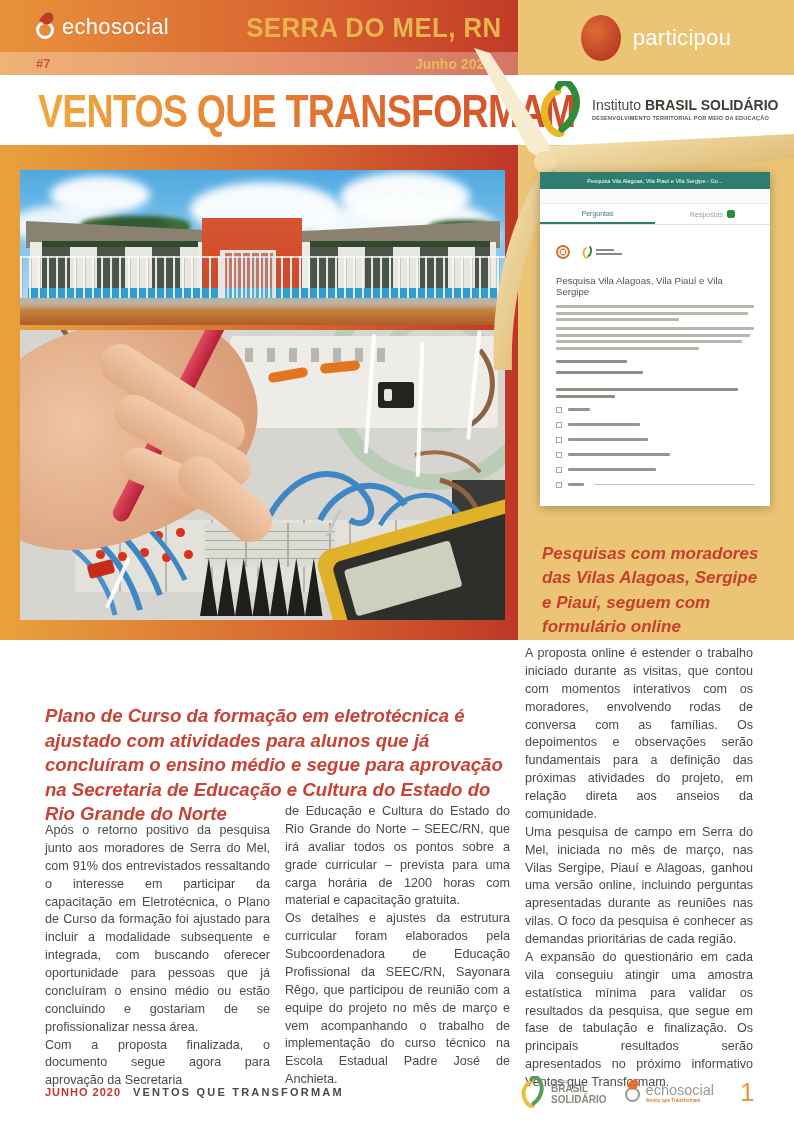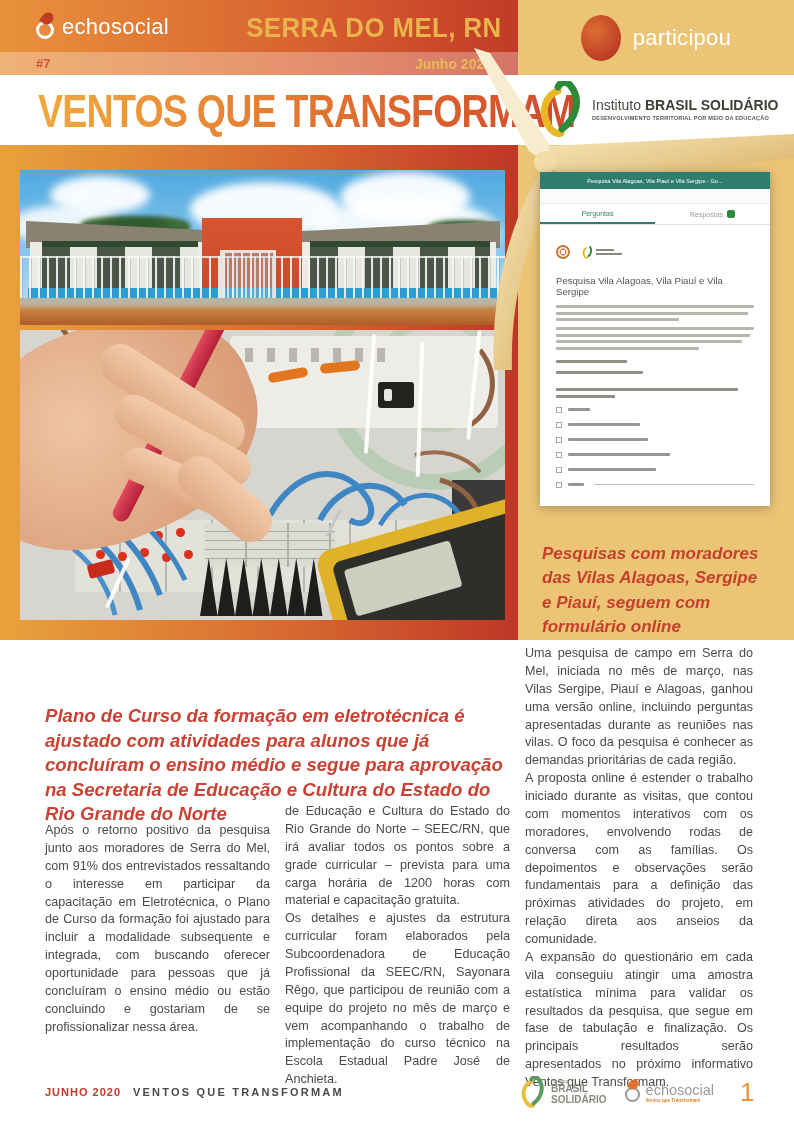--- a/index.html
+++ b/index.html
@@ -355,28 +355,29 @@
           </div>
       </div>
     </div>
   </div>
 
   <div class="caption">Pesquisas com moradores das Vilas Alagoas, Sergipe e Piauí, seguem com formulário online</div>
 
   <div class="art-sub">Plano de Curso da formação em eletrotécnica é ajustado com atividades para alunos que já concluíram o ensino médio e segue para aprovação na Secretaria de Educação e Cultura do Estado do Rio Grande do Norte</div>
   <div class="col col1">
       <p>Após o retorno positivo da pesquisa junto aos moradores de Serra do Mel, com 91% dos entrevistados ressaltando o interesse em participar da capacitação em Eletrotécnica, o Plano de Curso da formação foi ajustado para incluir a modalidade subsequente e integrada, com buscando oferecer oportunidade para pessoas que já concluíram o ensino médio ou estão concluindo e gostariam de se profissionalizar nessa área.</p>
+      <p>Com a proposta finalizada, o documento segue agora para aprovação da Secretaria</p>
     </div>
   <div class="col col2">
       <p>de Educação e Cultura do Estado do Rio Grande do Norte – SEEC/RN, que irá avaliar todos os pontos sobre a grade curricular – prevista para uma carga horária de 1200 horas com material e capacitação gratuita.</p>
       <p>Os detalhes e ajustes da estrutura curricular foram elaborados pela Subcoordenadora de Educação Profissional da SEEC/RN, Sayonara Rêgo, que participou de reunião com a equipe do projeto no mês de março e vem acompanhando o trabalho de implementação do curso técnico na Escola Estadual Padre José de Anchieta.</p>
     </div>
   <div class="col col3">
+      <p>A proposta online é estender o trabalho iniciado durante as visitas, que contou com momentos interativos com os moradores, envolvendo rodas de conversa com as famílias. Os depoimentos e observações serão fundamentais para a definição das próximas atividades do projeto, em relação direta aos anseios da comunidade.</p>
       <p>Uma pesquisa de campo em Serra do Mel, iniciada no mês de março, nas Vilas Sergipe, Piauí e Alagoas, ganhou uma versão online, incluindo perguntas apresentadas durante as reuniões nas vilas. O foco da pesquisa é conhecer as demandas prioritárias de cada região.</p>
-      <p>A proposta online é estender o trabalho iniciado durante as visitas, que contou com momentos interativos com os moradores, envolvendo rodas de conversa com as famílias. Os depoimentos e observações serão fundamentais para a definição das próximas atividades do projeto, em relação direta aos anseios da comunidade.</p>
       <p>A expansão do questionário em cada vila conseguiu atingir uma amostra estatística mínima para validar os resultados da pesquisa, que segue em fase de tabulação e finalização. Os principais resultados serão apresentados no próximo informativo Ventos que Transformam.</p>
     </div>
 
   <div class="footer-left">
     <span class="f-date">JUNHO 2020</span>
     <span class="f-title">VENTOS QUE TRANSFORMAM</span>
   </div>
   <div class="footer-logos">
     <div class="f-ibs">
       <svg width="26" height="32" viewBox="0 0 46 56">

